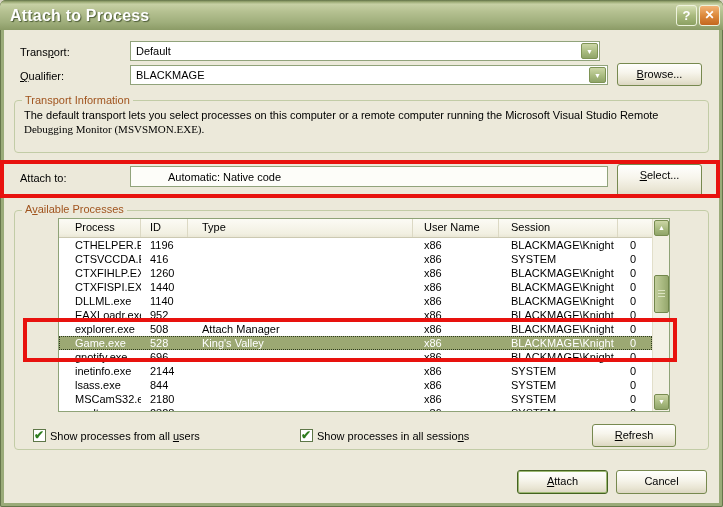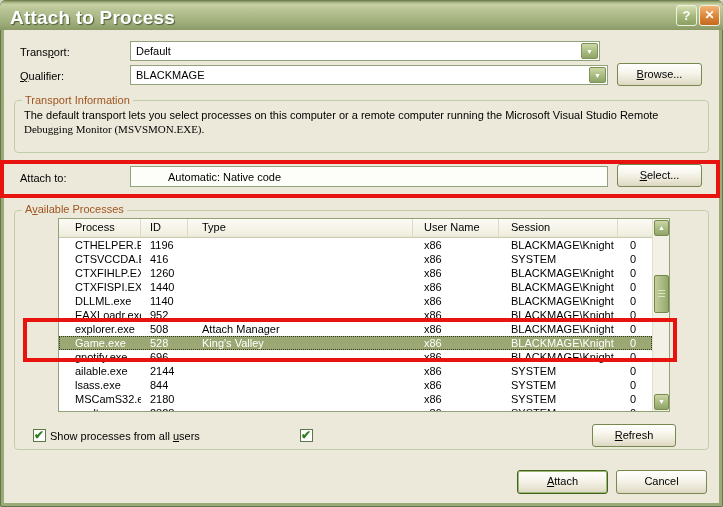--- a/index.html
+++ b/index.html
@@ -9,21 +9,21 @@
     font-family:"Liberation Sans",sans-serif;font-size:11px;color:#000;
     background:#9AAB79;border-radius:6px 6px 2px 2px;
     box-shadow:inset 0 0 0 1px #65754A;overflow:hidden;
   }
   .titlebar{
     position:absolute;left:0;top:0;right:0;height:30px;
     background:linear-gradient(180deg,#5E6F45 0%,#9AA973 6%,#C6D0A4 14%,#B4C090 40%,#9FAE7B 75%,#8B9B66 100%);
     border-radius:6px 6px 0 0;
   }
   .title-text{
-    position:absolute;left:10px;top:7px;color:#fff;font-size:19px;font-weight:bold;
+    position:absolute;left:10px;top:7px;color:#fff;font-size:16px;font-weight:bold;
     text-shadow:1px 1px 1px #4d5c36;letter-spacing:.2px;
   }
   .tb-btn{
     position:absolute;top:5px;width:21px;height:21px;border-radius:3px;
     border:1px solid #EDF2DC;color:#fff;font-weight:bold;font-size:13px;
     text-align:center;line-height:19px;cursor:default;
   }
   .tb-help{right:26px;background:linear-gradient(180deg,#D6DFB3 0%,#A9BA7E 50%,#8CA062 100%);}
   .tb-close{right:3px;background:linear-gradient(180deg,#F2B477 0%,#DD8A3C 50%,#C4671F 100%);font-size:12px;}
   .client{position:absolute;left:4px;top:30px;right:4px;bottom:4px;background:#ECE9DA;}
@@ -124,21 +124,21 @@
   </div>
   <div class="btn" style="left:617px;top:63px;width:85px;height:23px;"><span class="accel">B</span><span>rowse...</span></div>
 
   <div class="group" style="left:14px;top:100px;width:695px;height:53px;"></div>
   <div class="group-label" style="left:22px;top:94px;">Transport Information</div>
   <div class="info-line" style="left:24px;top:109px;">The default transport lets you select processes on this computer or a remote computer running the Microsoft Visual Studio Remote</div>
   <div class="info-line" style="left:24px;top:123px;font-family:Liberation Serif, serif;">Debugging Monitor (MSVSMON.EXE).</div>
 
   <div class="lbl" style="left:20px;top:172px;">Attach to:</div>
   <div class="textbox" style="left:130px;top:166px;width:478px;height:21px;padding-left:37px;">Automatic: Native code</div>
-  <div class="btn" style="left:617px;top:164px;width:85px;height:23px;"><span class="accel">S</span><span>elect...</span></div>
+  <div class="btn" style="left:617px;top:164px;width:85px;height:34px;"><span class="accel">S</span><span>elect...</span></div>
 
   <div class="group" style="left:14px;top:210px;width:695px;height:240px;"></div>
   <div class="group-label" style="left:22px;top:203px;"><span>A</span><span class="accel">v</span><span>ailable Processes</span></div>
 
   <div class="list">
     <div class="lv-header">
       <div class="hcell">Process</div>
       <div class="hcell">ID</div>
       <div class="hcell">Type</div>
       <div class="hcell">User Name</div>
@@ -211,21 +211,21 @@
         </div>
         <div class="lv-row">
           <div class="cell">gnotify.exe</div>
           <div class="cell">696</div>
           <div class="cell"></div>
           <div class="cell">x86</div>
           <div class="cell">BLACKMAGE\Knight</div>
           <div class="cell">0</div>
         </div>
         <div class="lv-row">
-          <div class="cell">ailable.exe</div>
+          <div class="cell">inetinfo.exe</div>
           <div class="cell">2144</div>
           <div class="cell"></div>
           <div class="cell">x86</div>
           <div class="cell">SYSTEM</div>
           <div class="cell">0</div>
         </div>
         <div class="lv-row">
           <div class="cell">lsass.exe</div>
           <div class="cell">844</div>
           <div class="cell"></div>
@@ -258,20 +258,21 @@
   </div>
 
   <div class="cb" style="left:33px;top:429px;">
       <span class="check">✔</span>
     </div>
   <div class="lbl" style="left:50px;top:430px;"><span>Show processes from all </span><span class="accel">u</span><span>sers</span></div>
 
   <div class="cb" style="left:300px;top:429px;">
       <span class="check">✔</span>
     </div>
+  <div class="lbl" style="left:317px;top:430px;"><span>Show processes in all sessio</span><span class="accel">n</span><span>s</span></div>
 
   <div class="btn" style="left:592px;top:424px;width:84px;height:23px;"><span class="accel">R</span><span>efresh</span></div>
 
   <div class="btn btn-default" style="left:517px;top:470px;width:91px;height:24px;"><span class="accel">A</span><span>ttach</span></div>
   <div class="btn" style="left:616px;top:470px;width:91px;height:24px;"><span>Cancel</span></div>
 
   <div class="redbox" style="left:0px;top:160px;width:720px;height:38px;"></div>
   <div class="redbox" style="left:23px;top:318px;width:654px;height:44px;"></div>
 
 </div>

